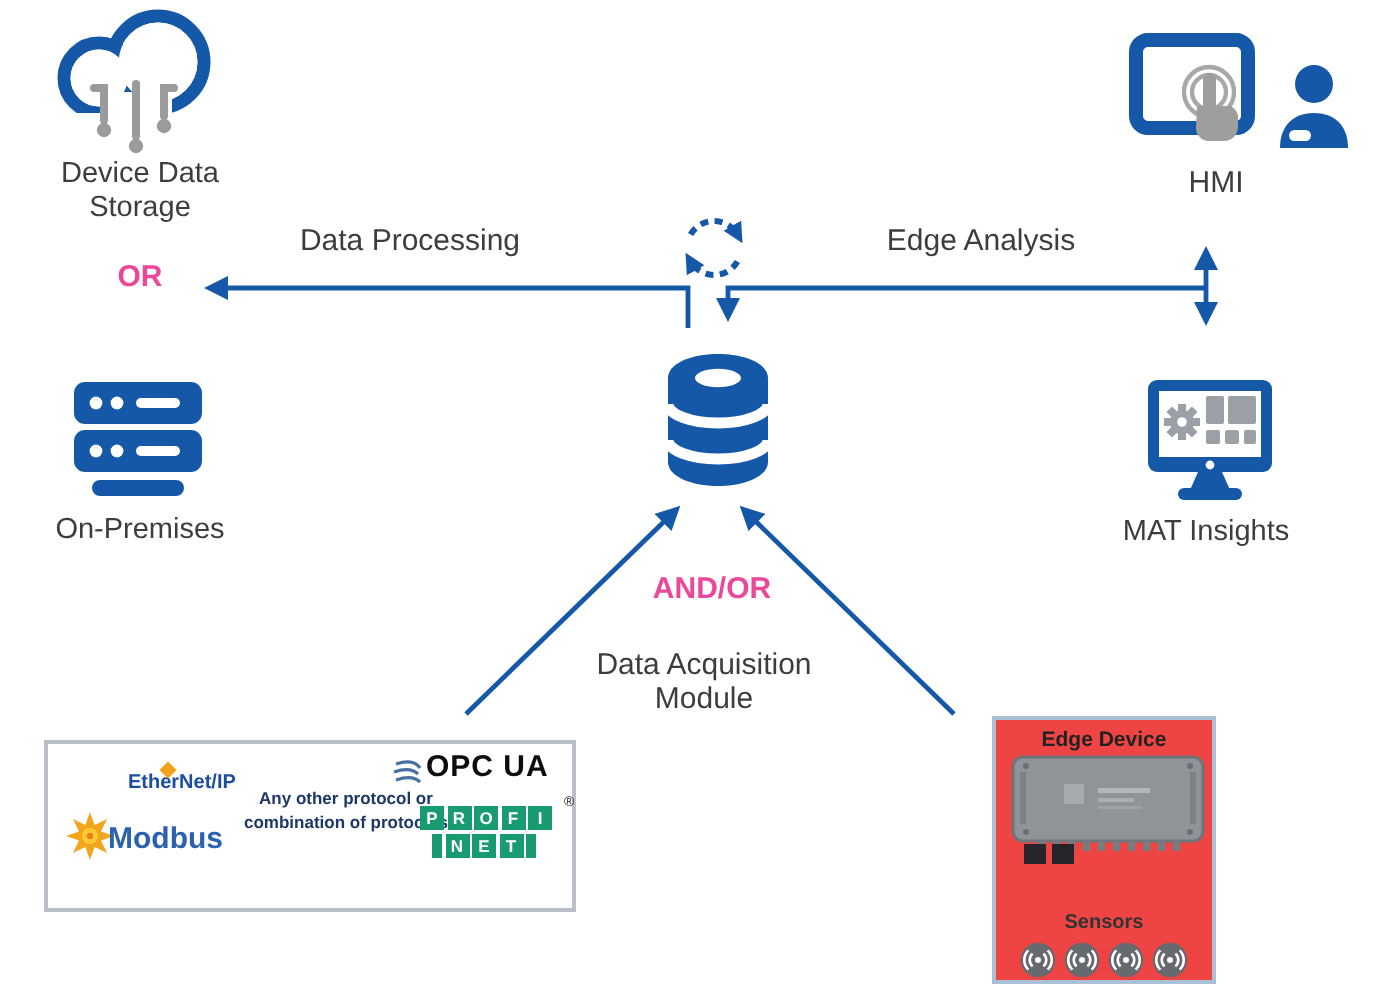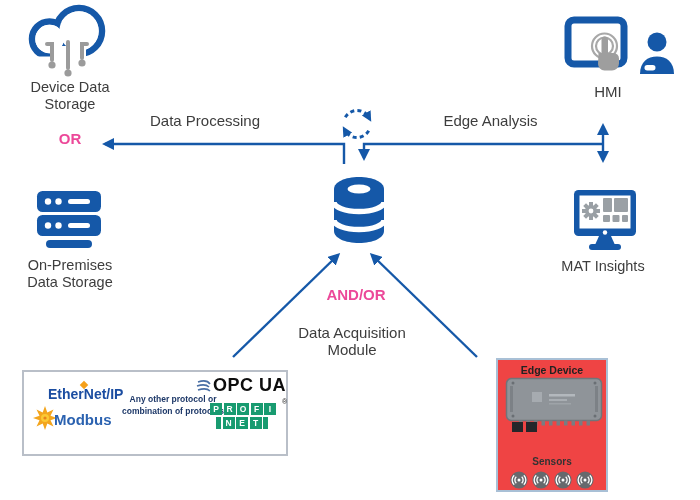--- a/index.html
+++ b/index.html
@@ -7,26 +7,26 @@
   .canvas { position:relative; width:700px; height:500px; background:#fff; overflow:hidden; }
   .abs { position:absolute; }
   .lbl { position:absolute; color:#3d3d3d; text-align:center; font-size:15px; line-height:17px; }
   .lbl.small { font-size:14.5px; }
   .bold { font-weight:bold; color:#ec4899; }
   svg { display:block; }
 
   
   .proto-box { position:absolute; left:22px; top:370px; width:266px; height:86px;
                border:2px solid #b9bfc8; background:#fff; }
-  .enet { position:absolute; left:24px; top:14px; font-size:14px; font-weight:bold; color:#1b4da1; }
+  .enet { position:absolute; left:40px; top:14px; font-size:10px; font-weight:bold; color:#1b4da1; }
   .enet-spark { position:absolute; left:57px; top:10px; width:6px; height:6px; background:#f5a01a; transform:rotate(45deg); }
   .modbus-txt { position:absolute; left:30px; top:39px; font-size:15px; font-weight:bold; color:#2b62b0; }
   .other-txt { position:absolute; left:96px; top:22px; width:106px; font-size:8.5px; font-weight:bold;
                color:#1d3868; text-align:center; line-height:11.5px; }
-  .opcua-txt { position:absolute; left:189px; top:3px; font-size:18px; font-weight:800; color:#0d0d0d; letter-spacing:0.5px; }
+  .opcua-txt { position:absolute; left:189px; top:3px; font-size:15px; font-weight:800; color:#0d0d0d; letter-spacing:0.5px; }
   .pn-row { position:absolute; display:flex; gap:1.5px; }
   .pn-tile { display:inline-block; width:12px; height:12px; background:#189b70; color:#fff;
              font-size:8.5px; font-weight:bold; text-align:center; line-height:12px; }
   .pn-stub { display:inline-block; width:5px; height:12px; background:#189b70; }
   .pn-reg { position:absolute; left:258px; top:26px; font-size:7px; color:#222; }
 
   
   .edge-box { position:absolute; left:496px; top:358px; width:112px; height:134px;
               border:2px solid #a9c0d6; background:#ef4444; }
   .edge-title { position:absolute; top:4px; left:0; width:100%; text-align:center;
@@ -122,21 +122,20 @@
     <rect x="12" y="50" width="46" height="8" rx="4" fill="#1558a8"></rect>
     <circle cx="14" cy="11.5" r="3.2" fill="#fff"></circle>
       <circle cx="24.5" cy="11.5" r="3.2" fill="#fff"></circle>
     <rect x="34" y="9" width="22" height="5" rx="2.5" fill="#fff"></rect>
     <circle cx="14" cy="35.5" r="3.2" fill="#fff"></circle>
       <circle cx="24.5" cy="35.5" r="3.2" fill="#fff"></circle>
     <rect x="34" y="33" width="22" height="5" rx="2.5" fill="#fff"></rect>
   </svg>
   <div class="lbl small" style="left:5px;top:257px;width:130px">
     <div>On-Premises</div>
-    <div>Data Storage</div>
   </div>
 
   <svg class="abs" style="left:572px;top:188px" width="66" height="68" viewBox="0 0 66 68">
     <rect x="2" y="2" width="62" height="46" rx="4.5" fill="#1558a8"></rect>
     <rect x="7.5" y="7.5" width="51" height="33" fill="#fff"></rect>
     <g fill="#9aa0a5">
       <g transform="translate(19,23)">
         <rect x="-2" y="-9" width="4" height="18"></rect>
         <rect x="-2" y="-9" width="4" height="18" transform="rotate(45)"></rect>
         <rect x="-2" y="-9" width="4" height="18" transform="rotate(90)"></rect>

